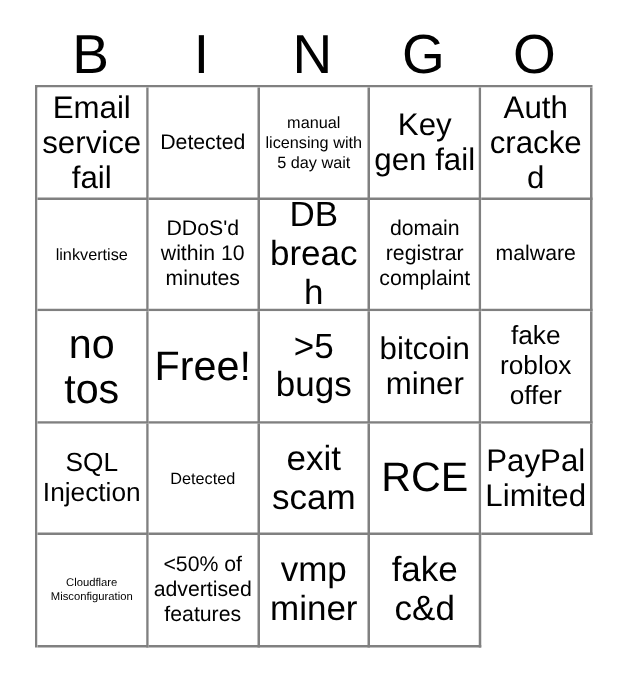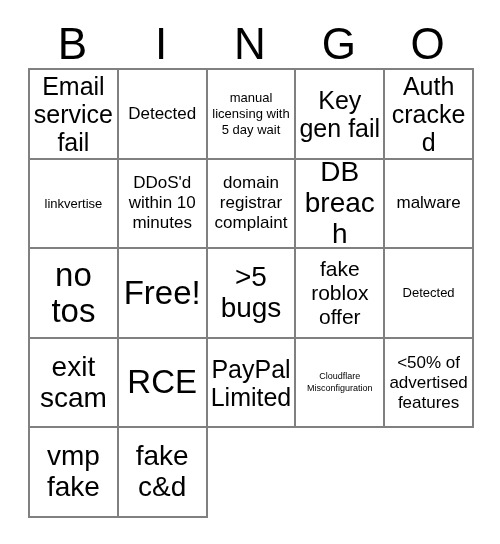--- a/index.html
+++ b/index.html
@@ -109,41 +109,47 @@
     <div class="bingo-cell">
         <span class="cell-text fs-2xl">Auth cracked</span>
       </div>
     <div class="bingo-cell">
         <span class="cell-text fs-md">linkvertise</span>
       </div>
     <div class="bingo-cell">
         <span class="cell-text fs-lg">DDoS'd within 10 minutes</span>
       </div>
     <div class="bingo-cell">
-        <span class="cell-text fs-lg">domain registrar complaint</span>
+        <span class="cell-text fs-3xl">DB breach</span>
       </div>
     <div class="bingo-cell">
-        <span class="cell-text fs-3xl">DB breach</span>
+        <span class="cell-text fs-lg">domain registrar complaint</span>
       </div>
 
     <div class="bingo-cell">
         <span class="cell-text fs-lg">malware</span>
       </div>
     <div class="bingo-cell">
         <span class="cell-text fs-4xl">no tos</span>
       </div>
     <div class="bingo-cell">
         <span class="cell-text fs-4xl">Free!</span>
       </div>
     <div class="bingo-cell">
         <span class="cell-text fs-3xl">&gt;5 bugs</span>
       </div>
+    <div class="bingo-cell">
+        <span class="cell-text fs-2xl">bitcoin miner</span>
+      </div>
 
     <div class="bingo-cell">
         <span class="cell-text fs-xl">fake roblox offer</span>
+      </div>
+    <div class="bingo-cell">
+        <span class="cell-text fs-xl">SQL Injection</span>
       </div>
     <div class="bingo-cell">
         <span class="cell-text fs-md">Detected</span>
       </div>
     <div class="bingo-cell">
         <span class="cell-text fs-3xl">exit scam</span>
       </div>
     <div class="bingo-cell">
         <span class="cell-text fs-4xl">RCE</span>
       </div>
@@ -151,20 +157,20 @@
     <div class="bingo-cell">
         <span class="cell-text fs-2xl">PayPal Limited</span>
       </div>
     <div class="bingo-cell">
         <span class="cell-text fs-xs">Cloudflare Misconfiguration</span>
       </div>
     <div class="bingo-cell">
         <span class="cell-text fs-lg">&lt;50% of advertised features</span>
       </div>
     <div class="bingo-cell">
-        <span class="cell-text fs-3xl">vmp fake</span>
+        <span class="cell-text fs-3xl">vmp miner</span>
       </div>
     <div class="bingo-cell">
         <span class="cell-text fs-3xl">fake c&amp;d</span>
       </div>
   </div>
 
 </div>
 
 </body></html>

